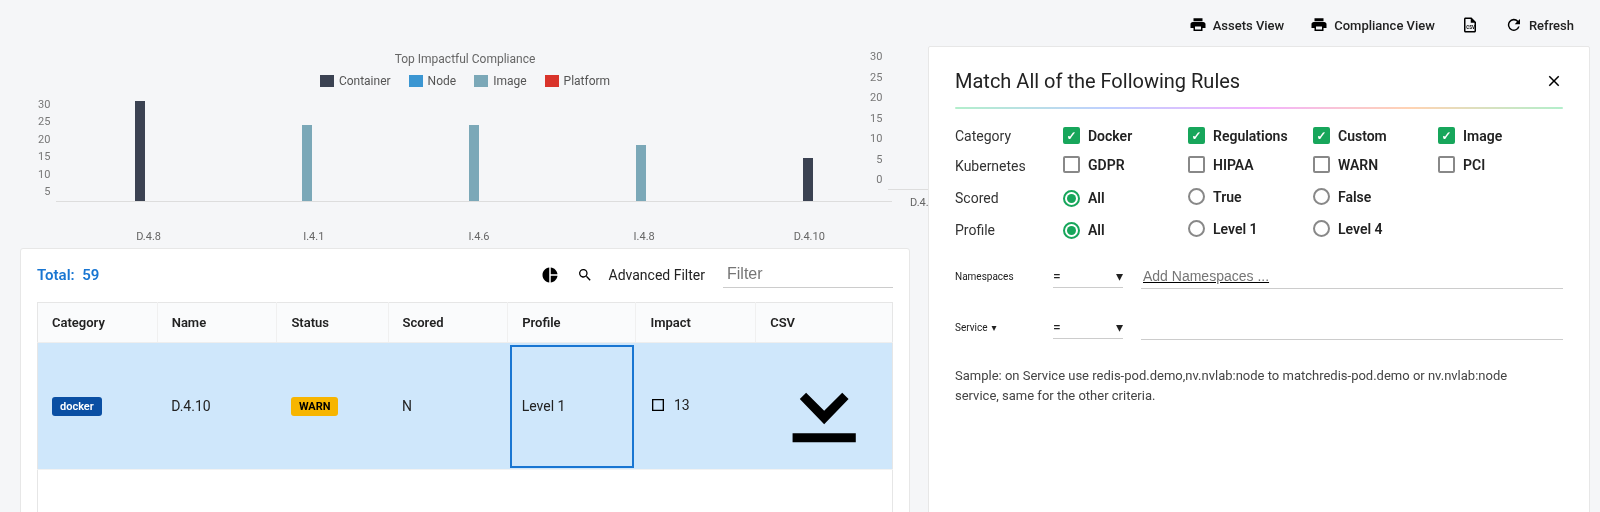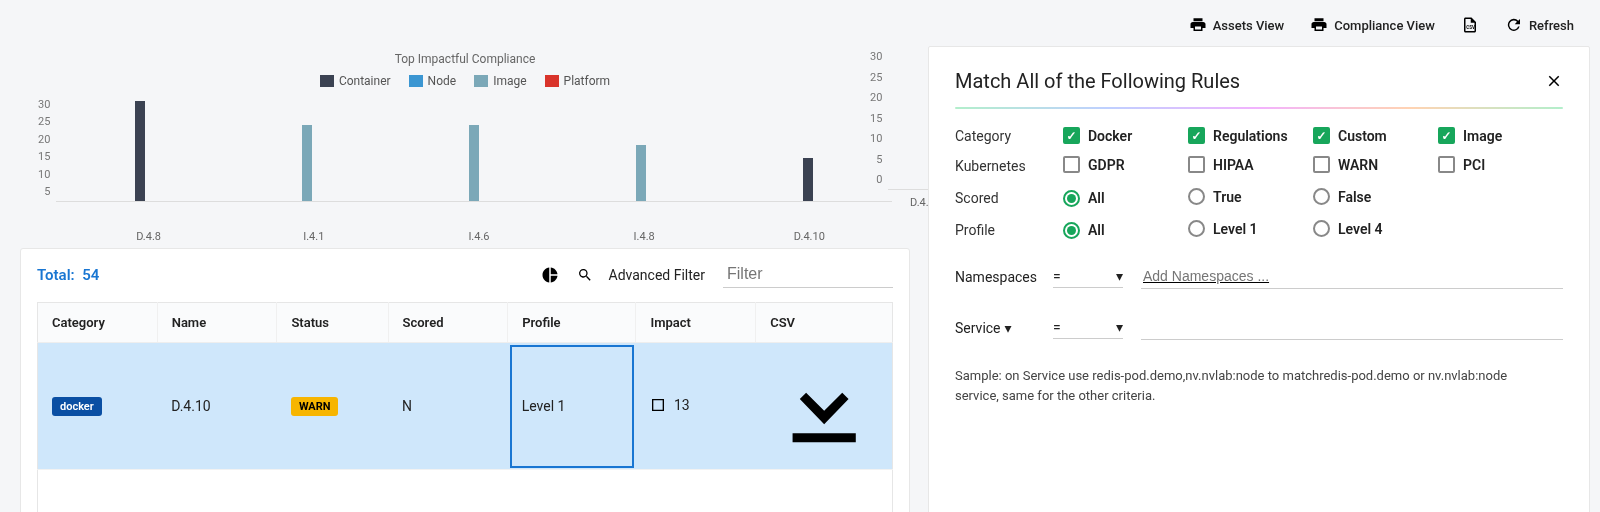--- a/index.html
+++ b/index.html
@@ -68,21 +68,21 @@
   .filter-label { font-size: 14px; color: #333; }
   .check, .radio { display: inline-flex; align-items: center; gap: 8px; font-size: 14px; font-weight: 600; cursor: pointer; }
   .cb { width: 17px; height: 17px; border: 2px solid #888; border-radius: 2px; display: inline-flex; align-items: center; justify-content: center; }
   .cb.checked { background: #17a65b; border-color: #17a65b; }
   .cb.checked::after { content: "✓"; color: #fff; font-size: 12px; font-weight: bold; }
   .rb { width: 17px; height: 17px; border: 2px solid #888; border-radius: 50%; display: inline-flex; align-items: center; justify-content: center; }
   .rb.checked { border-color: #17a65b; }
   .rb.checked::after { content: ""; width: 9px; height: 9px; background: #17a65b; border-radius: 50%; }
 
   .nsrow { display: flex; align-items: center; gap: 18px; margin-bottom: 26px; }
-  .nsrow .label { width: 80px; font-size: 14px; }
+  .nsrow .label { width: 80px; font-size: 10px; }
   .mini-select { border: none; border-bottom: 1px solid #ccc; width: 70px; padding: 3px 0; font-size: 14px; display: inline-flex; align-items: center; justify-content: space-between; cursor: pointer; }
   .ns-input { flex: 1; border: none; border-bottom: 1px solid #ccc; padding: 4px 2px; font-size: 14px; outline: none; text-decoration: underline; }
   .sample { font-size: 13px; color: #444; line-height: 1.5; max-width: 580px; }
 
   svg { display: block; }
 </style>
 </head>
 <body>
 
 <div class="toolbar">
@@ -194,21 +194,21 @@
               <div class="bar" style="background:#d9342b"></div>
             </div>
         </div>
         <div class="chart2-label">D.4.8</div>
       </div>
     </div>
 
     <div class="table-card" style="position:relative;">
       <div class="table-top">
         <div class="total-wrap">
-          <span>Total:</span>&nbsp;&nbsp;<span>54</span>
+          <span>Total:</span>&nbsp;&nbsp;<span>59</span>
         </div>
         <div class="table-controls">
           <span class="pie-icon">
             <svg viewBox="0 0 24 24">
                 <path d="M11 2v20C5.9 21.5 2 17.2 2 12S5.9 2.5 11 2zm2 0v9h9c-.5-4.8-4.2-8.5-9-9zm0 11v9c4.8-.5 8.5-4.2 9-9h-9z"></path>
               </svg>
           </span>
           <span class="adv-filter">
             <svg width="16" height="16" viewBox="0 0 24 24">
                 <path d="M15.5 14h-.79l-.28-.27a6.5 6.5 0 1 0-.7.7l.27.28v.79l5 5L20.5 19l-5-5zm-6 0a4.5 4.5 0 1 1 0-9 4.5 4.5 0 0 1 0 9z"></path>

